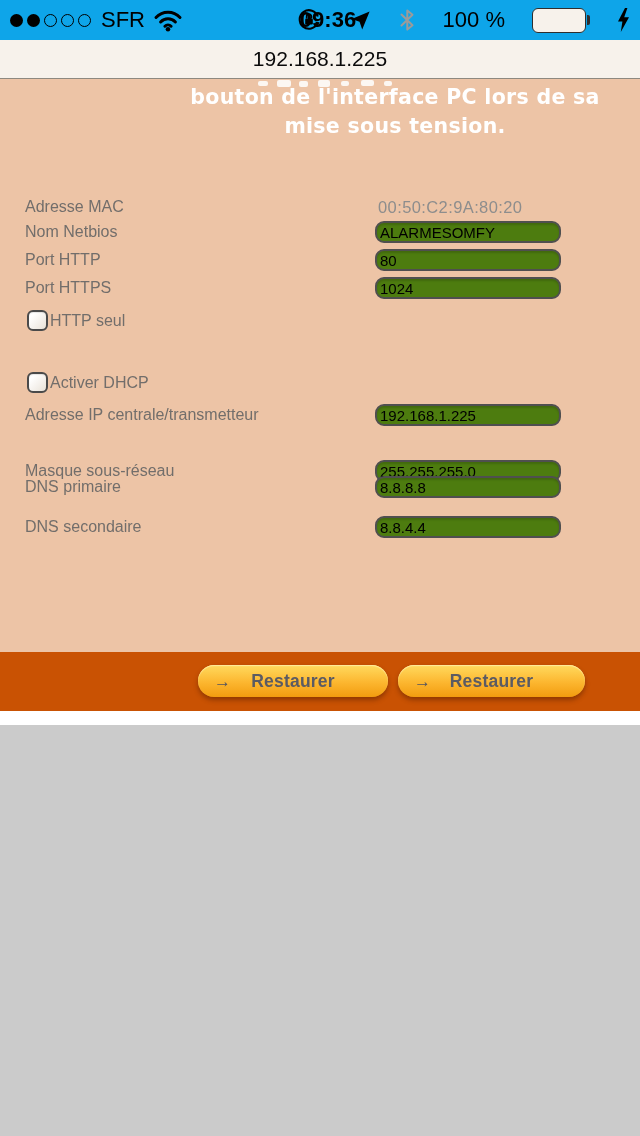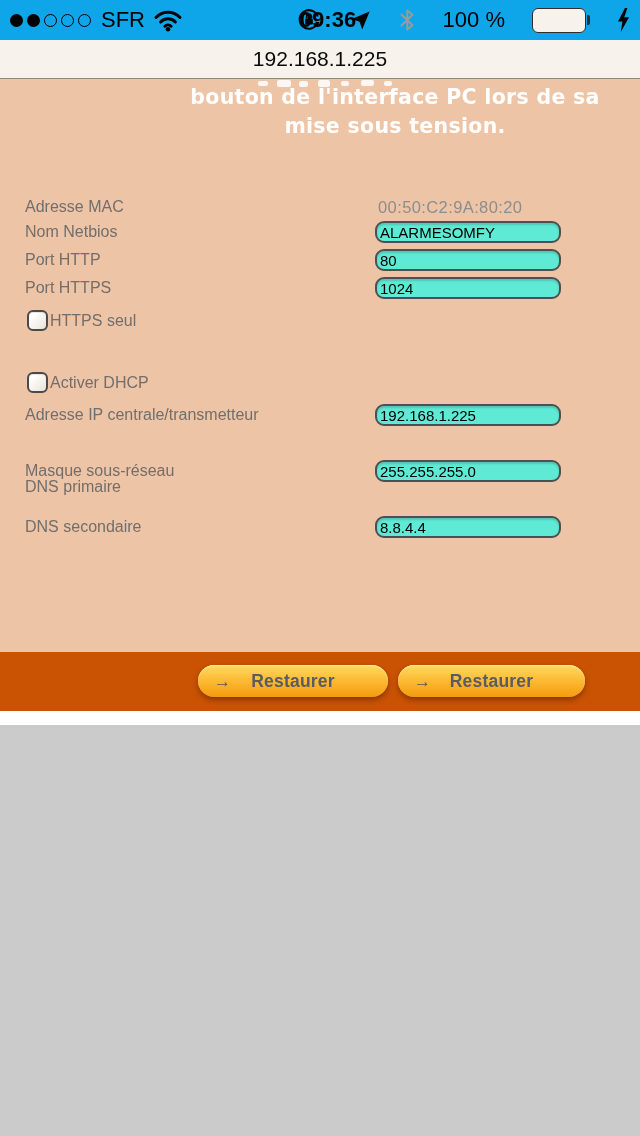--- a/index.html
+++ b/index.html
@@ -55,21 +55,21 @@
   .flabel{
     position:absolute;left:25px;top:50%;transform:translateY(-50%);
     font-size:16px;color:#726e6b;white-space:nowrap;
   }
   .ro-value{
     position:absolute;left:378px;top:50%;transform:translateY(-50%);
     font-size:16.5px;color:#8d8d8d;letter-spacing:.4px;
   }
   .tinput{
     position:absolute;left:375px;top:0;width:186px;height:22px;box-sizing:border-box;
-    border:2px solid #4f4f4f;border-radius:9px;background:#5eead4;
+    border:2px solid #4f4f4f;border-radius:9px;background:#4d7c0f;
     font-family:"Liberation Sans",sans-serif;font-size:15px;color:#000;
     padding:0 3px;box-shadow:inset 0 2px 2px rgba(0,0,0,.15);outline:none;
   }
   .cbrow{position:absolute;left:27px;display:flex;align-items:center;}
   .checkbox{
     width:21px;height:21px;box-sizing:border-box;border:2px solid #4a4a4a;border-radius:6px;
     background:linear-gradient(135deg,#ffffff 20%,#e9e2d8 100%);
     box-shadow:inset 0 1px 1px rgba(0,0,0,.1);
   }
   .cblabel{font-size:16px;color:#726e6b;margin-left:2px;}
@@ -187,41 +187,42 @@
       <input class="tinput" type="text" value="80" style="">
     </div>
 
     <div class="frow" style="top:198px;">
       <span class="flabel">Port HTTPS</span>
       <input class="tinput" type="text" value="1024" style="">
     </div>
 
     <div class="cbrow" style="top:231px;">
       <span class="checkbox"></span>
-      <span class="cblabel">HTTPS seul</span>
+      <span class="cblabel">HTTP seul</span>
     </div>
 
     <div class="cbrow" style="top:293px;">
       <span class="checkbox"></span>
       <span class="cblabel">Activer DHCP</span>
     </div>
 
     <div class="frow" style="top:325px;">
       <span class="flabel">Adresse IP centrale/transmetteur</span>
       <input class="tinput" type="text" value="192.168.1.225" style="">
     </div>
 
 
     <div class="frow" style="top:381px;">
       <span class="flabel">Masque sous-réseau</span>
       <input class="tinput" type="text" value="255.255.255.0" style="">
     </div>
 
     <div class="frow" style="top:397px;text-decoration:underline;">
       <span class="flabel">DNS primaire</span>
+      <input class="tinput" type="text" value="8.8.8.8" style="">
     </div>
 
     <div class="frow" style="top:437px;">
       <span class="flabel">DNS secondaire</span>
       <input class="tinput" type="text" value="8.8.4.4" style="">
     </div>
 
   </div>
 
   <div class="action-bar">

